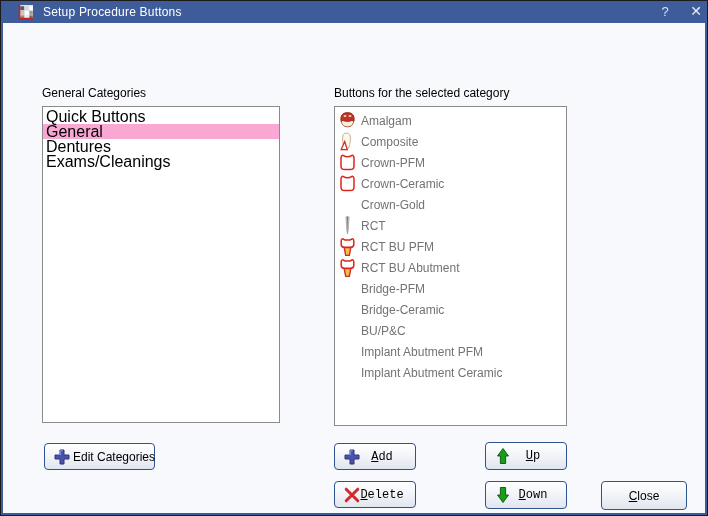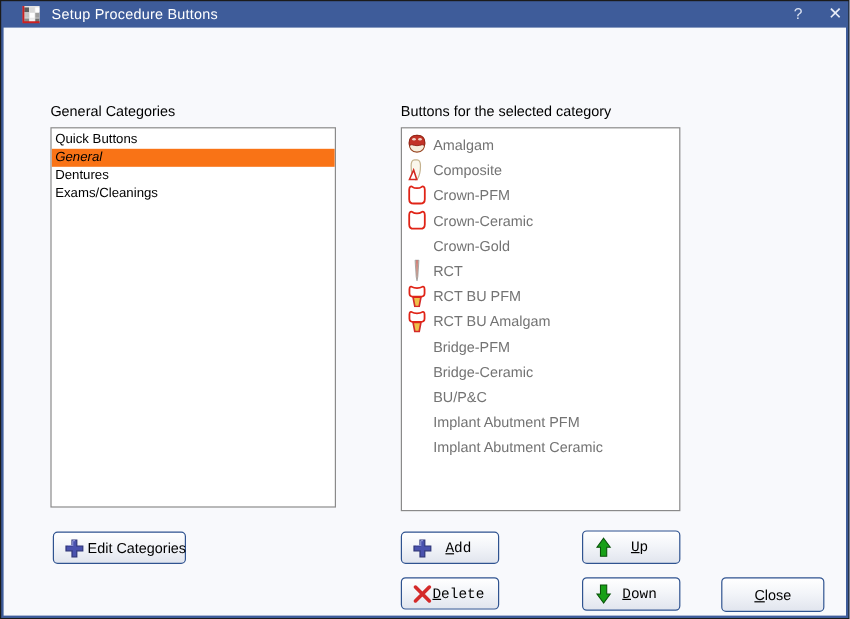--- a/index.html
+++ b/index.html
@@ -14,22 +14,22 @@
   .tb-help{position:absolute;right:45px;top:3px;color:#dbe2f2;font-size:13px;width:16px;text-align:center;}
   .tb-close{position:absolute;right:13px;top:2px;color:#e8edf8;font-size:14px;width:18px;text-align:center;}
   .client{position:absolute;left:2px;top:22px;width:702px;height:490px;background:#F8F9FC;}
 
   .field-label{position:absolute;font-size:12px;color:#000;}
   .lbl-cat{left:39px;top:63px;}
   .lbl-btns{left:331px;top:63px;}
 
   .listbox{position:absolute;background:#fff;border:1px solid #8a8a8a;box-sizing:border-box;overflow:hidden;}
   .list-categories{left:39px;top:83px;width:238px;height:317px;padding-top:2px;}
-  .cat-row{height:15px;line-height:15px;font-size:11px;padding-left:3px;color:#000;white-space:nowrap;}
-  .cat-row.selected{background:#f97316;font-style:italic;}
+  .cat-row{height:15px;line-height:15px;font-size:16px;padding-left:3px;color:#000;white-space:nowrap;}
+  .cat-row.selected{background:#f9a8d4;}
   .list-buttons{left:331px;top:83px;width:233px;height:320px;padding-top:3px;}
   .proc-row{height:21px;display:flex;align-items:center;padding-left:3px;font-size:12px;color:#737373;white-space:nowrap;}
   .picon{width:19px;height:20px;margin-right:4px;flex:none;display:flex;align-items:center;justify-content:center;}
   .picon svg{width:17px;height:19px;display:block;}
 
   .btn{
     position:absolute;box-sizing:border-box;border:1px solid #2F5390;border-radius:4px;
     background:linear-gradient(180deg,#ffffff 0%,#f3f5f9 45%,#e1e5ee 100%);
     font-size:12px;color:#000;display:flex;align-items:center;justify-content:center;
     font-family:"Liberation Sans",sans-serif;padding:0;cursor:default;
@@ -176,21 +176,21 @@
             </svg>
           </span>
         <span>RCT BU PFM</span>
       </div>
       <div class="proc-row">
         <span class="picon">
             <svg>
               <use href="#sym-rctbu"></use>
             </svg>
           </span>
-        <span>RCT BU Amalgam</span>
+        <span>RCT BU Abutment</span>
       </div>
       <div class="proc-row">
         <span class="picon"></span>
         <span>Bridge-PFM</span>
       </div>
       <div class="proc-row">
         <span class="picon"></span>
         <span>Bridge-Ceramic</span>
       </div>
       <div class="proc-row">

